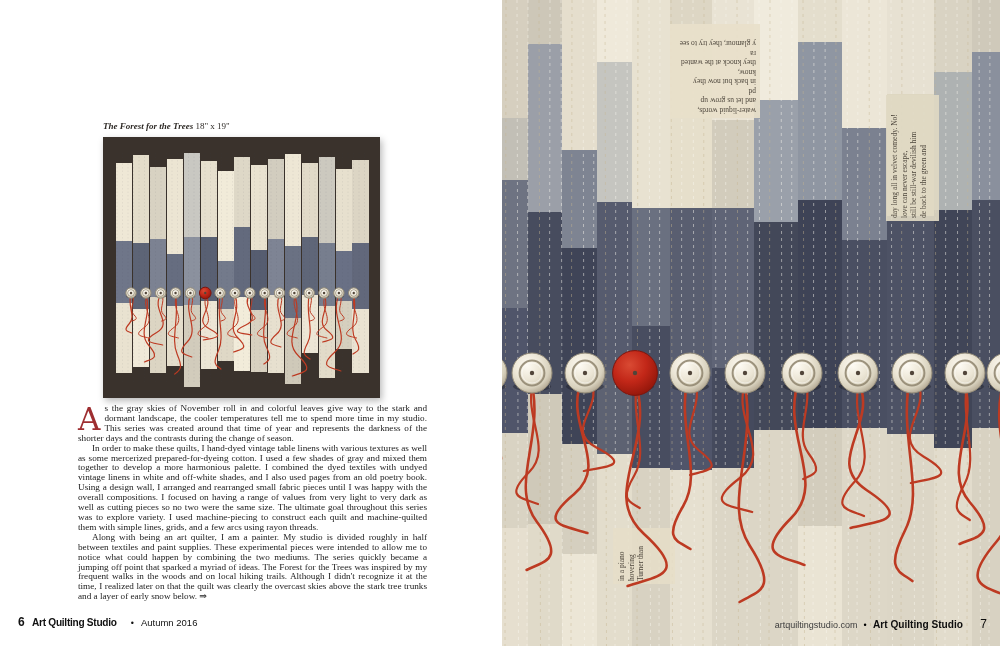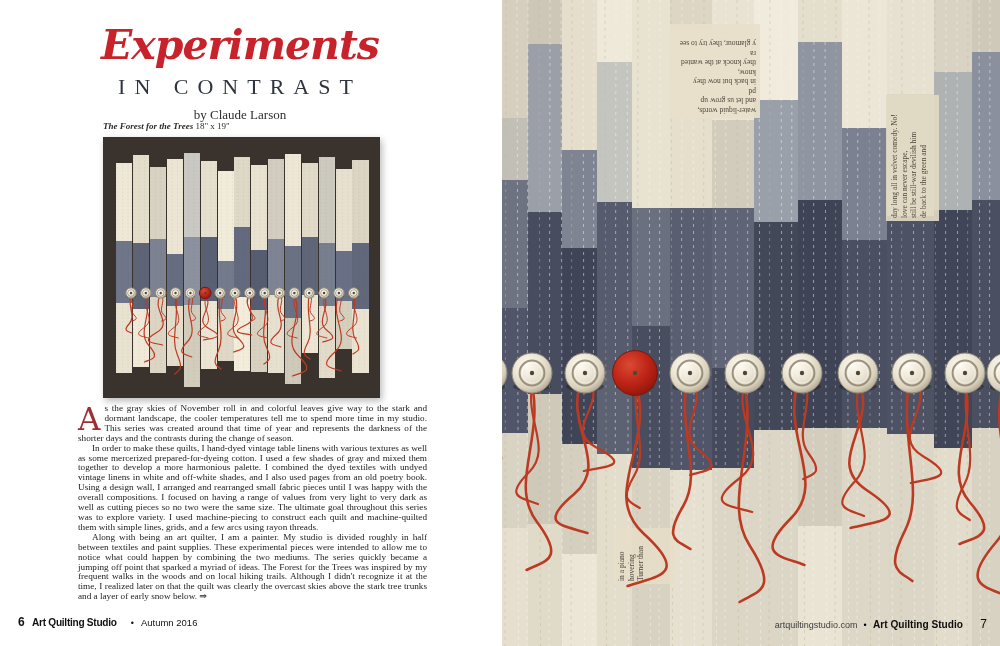--- a/index.html
+++ b/index.html
@@ -48,25 +48,20 @@
             transform:scaleX(.92);transform-origin:left;}
   .fr-num{font-size:12px;color:#0d0d0d;margin-left:4px;}
 </style>
 </head>
 <body>
 
 <div class="spread">
 
   <div class="page-left">
 
-    <div class="art-header">
-      <h1 class="title-script">Experiments</h1>
-      <h2 class="title-caps">IN CONTRAST</h2>
-      <div class="byline">by Claude Larson</div>
-    </div>
 
     <div class="caption">
       <span class="t">The Forest for the Trees</span>
       <span>18" x 19"</span>
     </div>
 
     <figure class="photo" style="margin:0">
       <div id="mini-strips">
           <div class="col" style="margin-top: 12px;">
             <div class="seg" style="background: rgb(239, 232, 214); height: 78px;"></div>

